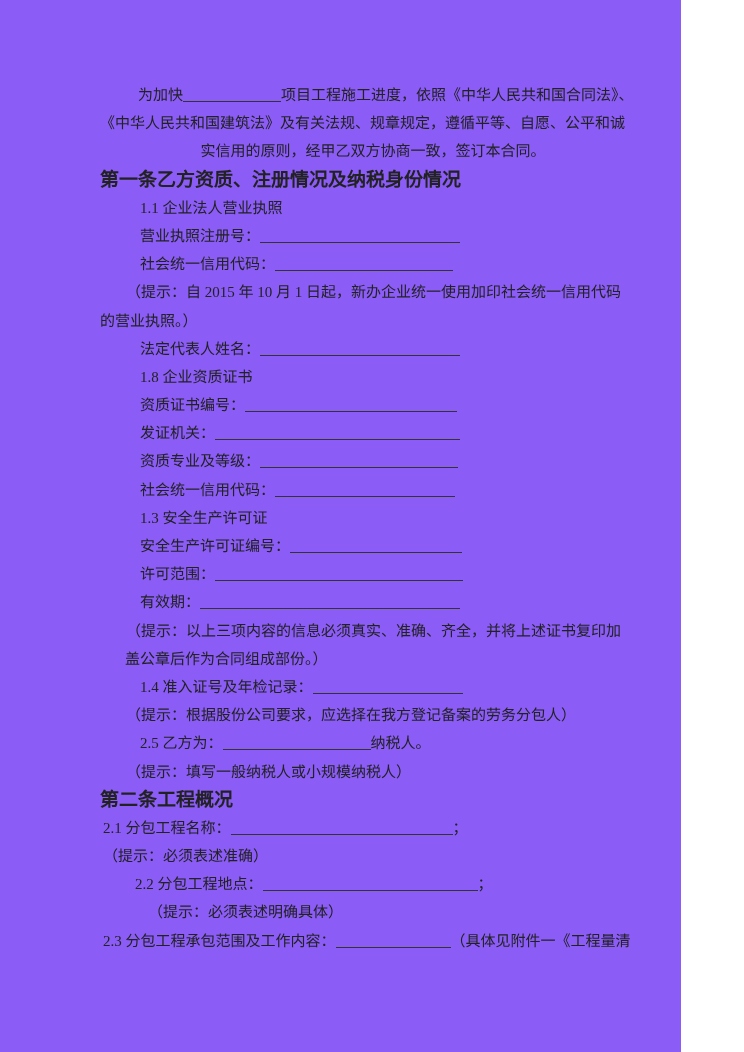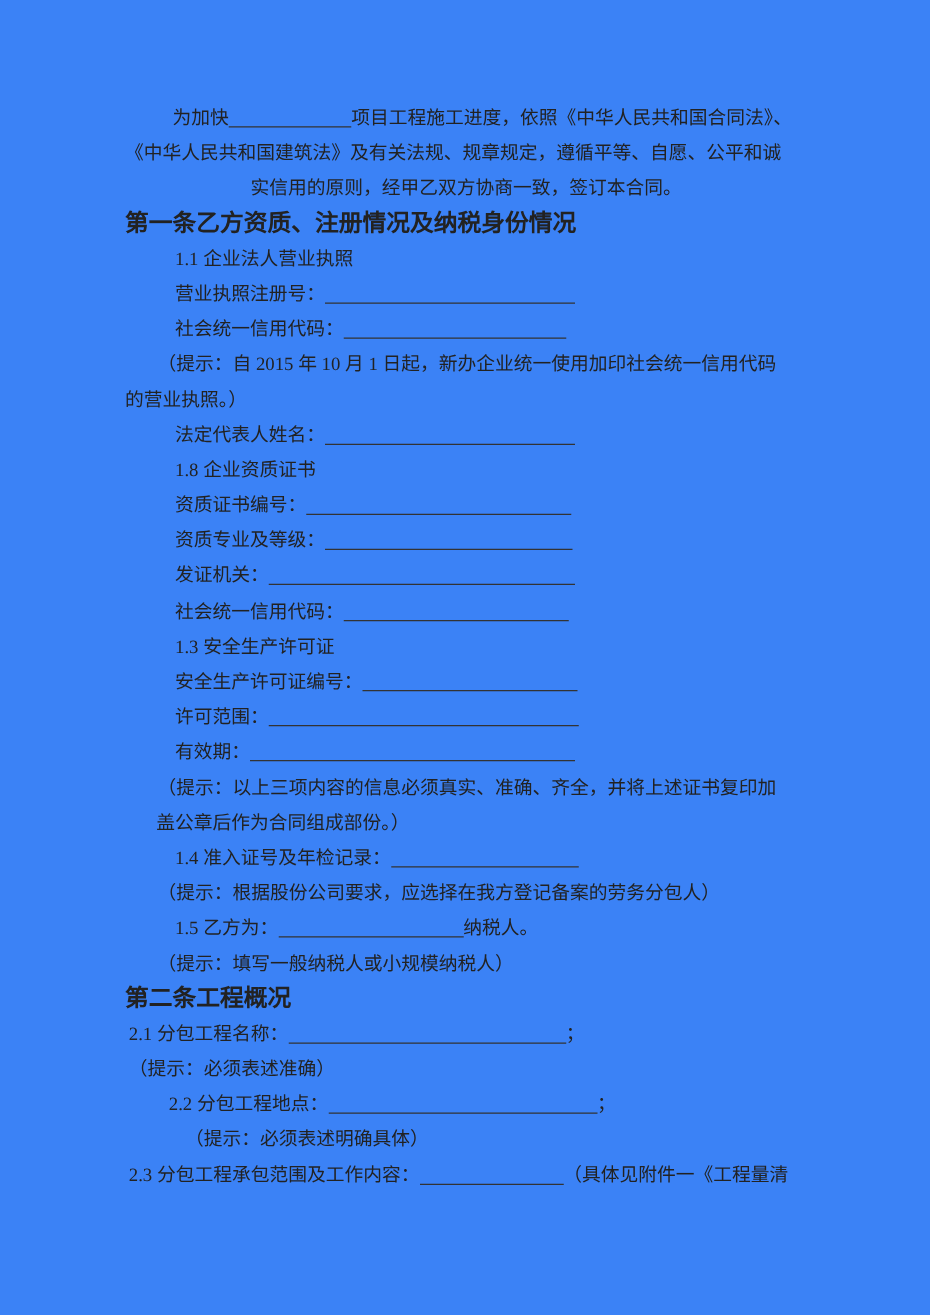--- a/index.html
+++ b/index.html
@@ -2,23 +2,23 @@
 <html lang="zh-CN"><head>
 <meta charset="utf-8">
 <style>
   html, body {
     margin: 0;
     padding: 0;
     background: #ffffff;
   }
   .page {
     position: relative;
-    width: 744px;
+    width: 681px;
     height: 1052px;
-    background: #3b82f6;
+    background: #8b5cf6;
     overflow: hidden;
     font-family: "Liberation Serif", "DejaVu Serif", serif;
     color: #222222;
   }
   .content {
     position: absolute;
     left: 100px;
     top: 81px;
     width: 546px;
   }
@@ -54,32 +54,32 @@
       <div class="line" style="padding-left: 0px; text-align: center;"><span class="seg">实信用的原则，经甲乙双方协商一致，签订本合同。</span></div>
       <div class="line heading" style="padding-left: 0px;"><span class="seg">第一条乙方资质、注册情况及纳税身份情况</span></div>
       <div class="line" style="padding-left: 40px;"><span class="seg">1.1 企业法人营业执照</span></div>
       <div class="line" style="padding-left: 40px;"><span class="seg">营业执照注册号：</span><span class="blank" style="width: 200px;"></span></div>
       <div class="line" style="padding-left: 40px;"><span class="seg">社会统一信用代码：</span><span class="blank" style="width: 178px;"></span></div>
       <div class="line" style="padding-left: 26px;"><span class="seg">（提示：自 2015 年 10 月 1 日起，新办企业统一使用加印社会统一信用代码</span></div>
       <div class="line" style="padding-left: 0px;"><span class="seg">的营业执照。）</span></div>
       <div class="line" style="padding-left: 40px;"><span class="seg">法定代表人姓名：</span><span class="blank" style="width: 200px;"></span></div>
       <div class="line" style="padding-left: 40px;"><span class="seg">1.8 企业资质证书</span></div>
       <div class="line" style="padding-left: 40px;"><span class="seg">资质证书编号：</span><span class="blank" style="width: 212px;"></span></div>
+      <div class="line" style="padding-left: 40px;"><span class="seg">发证机关：</span><span class="blank" style="width: 245px;"></span></div>
       <div class="line" style="padding-left: 40px;"><span class="seg">资质专业及等级：</span><span class="blank" style="width: 198px;"></span></div>
-      <div class="line" style="padding-left: 40px;"><span class="seg">发证机关：</span><span class="blank" style="width: 245px;"></span></div>
       <div class="line" style="padding-left: 40px;"><span class="seg">社会统一信用代码：</span><span class="blank" style="width: 180px;"></span></div>
       <div class="line" style="padding-left: 40px;"><span class="seg">1.3 安全生产许可证</span></div>
       <div class="line" style="padding-left: 40px;"><span class="seg">安全生产许可证编号：</span><span class="blank" style="width: 172px;"></span></div>
       <div class="line" style="padding-left: 40px;"><span class="seg">许可范围：</span><span class="blank" style="width: 248px;"></span></div>
       <div class="line" style="padding-left: 40px;"><span class="seg">有效期：</span><span class="blank" style="width: 260px;"></span></div>
       <div class="line" style="padding-left: 26px;"><span class="seg">（提示：以上三项内容的信息必须真实、准确、齐全，并将上述证书复印加</span></div>
       <div class="line" style="padding-left: 0px; margin-left: 25px;"><span class="seg">盖公章后作为合同组成部份。）</span></div>
       <div class="line" style="padding-left: 40px;"><span class="seg">1.4 准入证号及年检记录：</span><span class="blank" style="width: 150px;"></span></div>
       <div class="line" style="padding-left: 26px;"><span class="seg">（提示：根据股份公司要求，应选择在我方登记备案的劳务分包人）</span></div>
-      <div class="line" style="padding-left: 40px;"><span class="seg">1.5 乙方为：</span><span class="blank" style="width: 148px;"></span><span class="seg">纳税人。</span></div>
+      <div class="line" style="padding-left: 40px;"><span class="seg">2.5 乙方为：</span><span class="blank" style="width: 148px;"></span><span class="seg">纳税人。</span></div>
       <div class="line" style="padding-left: 26px;"><span class="seg">（提示：填写一般纳税人或小规模纳税人）</span></div>
       <div class="line heading" style="padding-left: 0px;"><span class="seg">第二条工程概况</span></div>
       <div class="line" style="padding-left: 3px;"><span class="seg">2.1 分包工程名称：</span><span class="blank" style="width: 222px;"></span><span class="seg">；</span></div>
       <div class="line" style="padding-left: 3px;"><span class="seg">（提示：必须表述准确）</span></div>
       <div class="line" style="padding-left: 35px;"><span class="seg">2.2 分包工程地点：</span><span class="blank" style="width: 215px;"></span><span class="seg">；</span></div>
       <div class="line" style="padding-left: 48px;"><span class="seg">（提示：必须表述明确具体）</span></div>
       <div class="line" style="padding-left: 3px;"><span class="seg">2.3 分包工程承包范围及工作内容：</span><span class="blank" style="width: 115px;"></span><span class="seg">（具体见附件一《工程量清</span></div>
     </div>
 </div>
 

